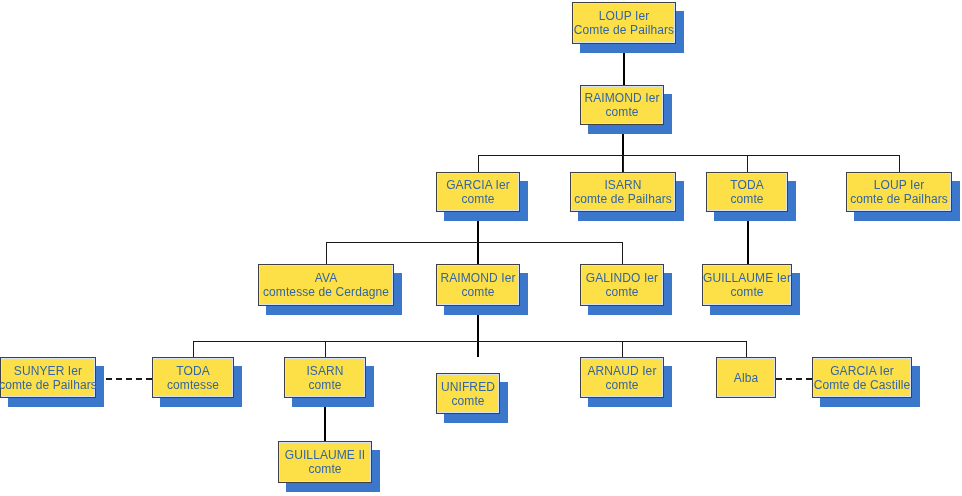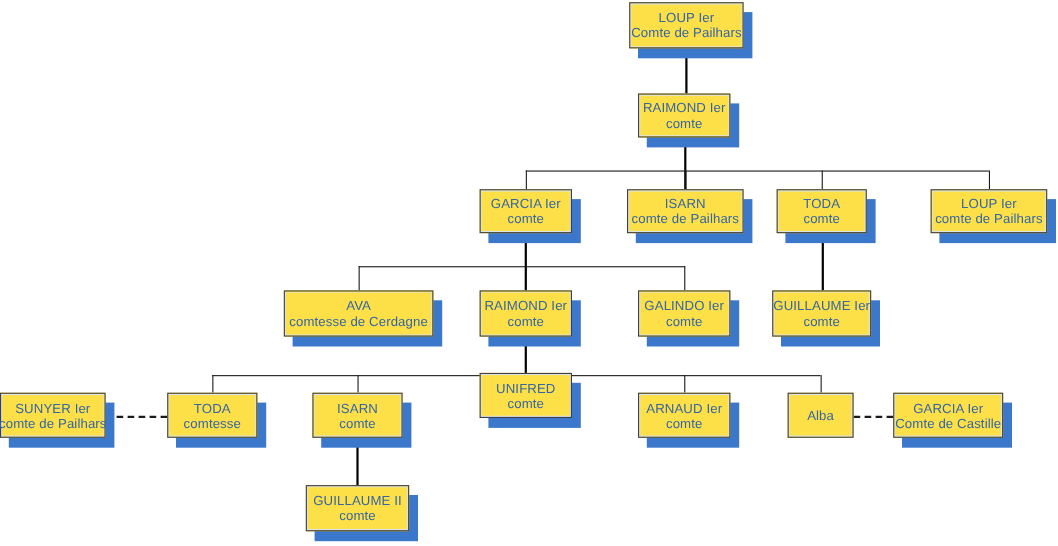--- a/index.html
+++ b/index.html
@@ -209,21 +209,21 @@
     </div>
 
     <div class="node" style="left:284px; top:357px; width:82px; height:41px;">
       <div class="shadow"></div>
       <div class="box">
         <span class="l1">ISARN</span>
         <span class="l2">comte</span>
       </div>
     </div>
 
-    <div class="node" style="left:436px; top:339px; width:84px; height:41px;">
+    <div class="node" style="left:436px; top:373px; width:64px; height:41px;">
       <div class="shadow"></div>
       <div class="box">
         <span class="l1">UNIFRED</span>
         <span class="l2">comte</span>
       </div>
     </div>
 
     <div class="node" style="left:580px; top:357px; width:84px; height:41px;">
       <div class="shadow"></div>
       <div class="box">

